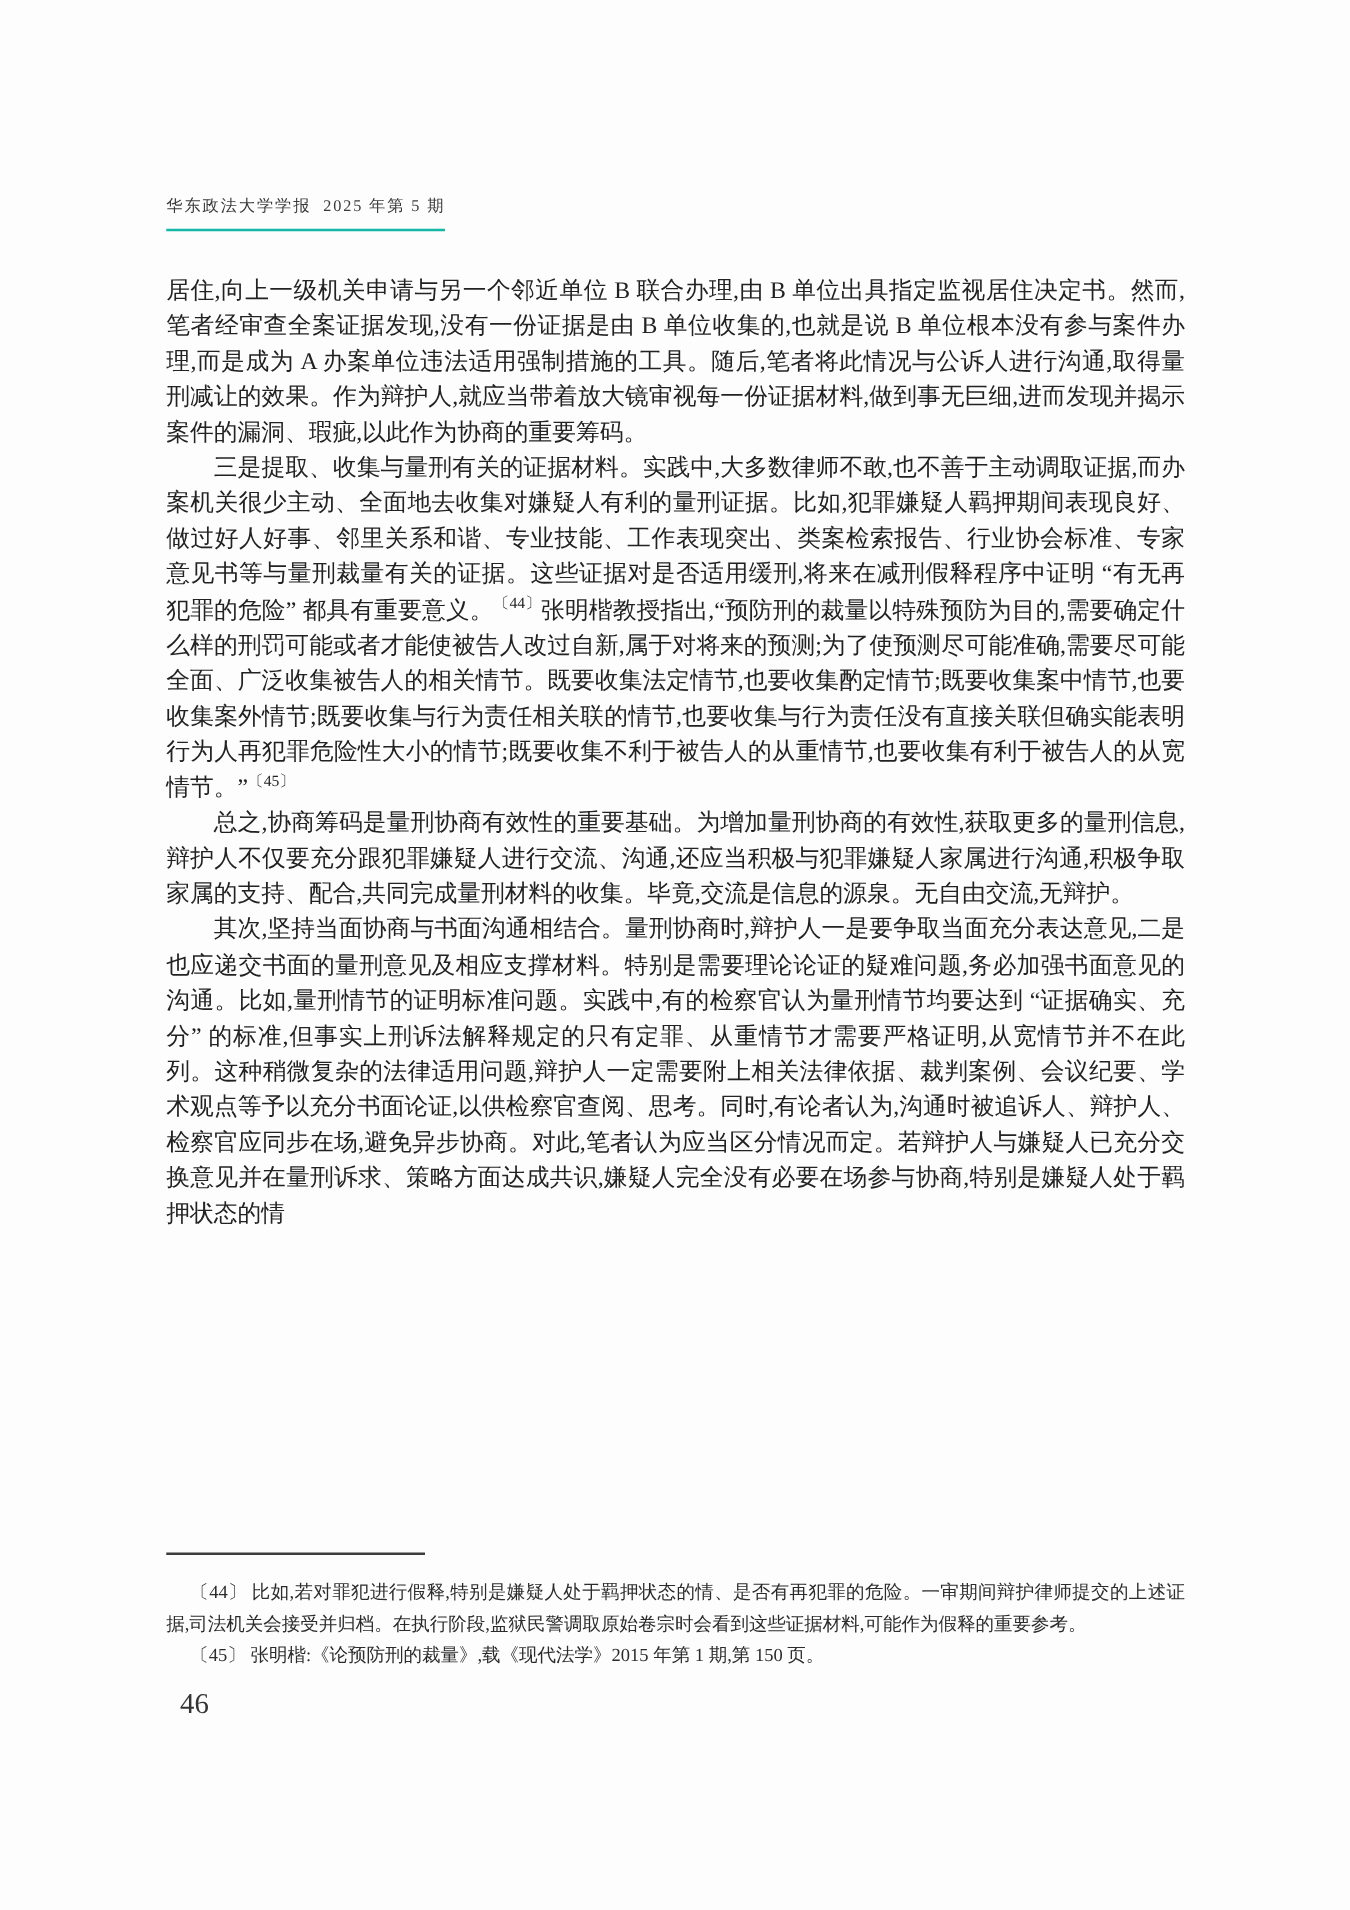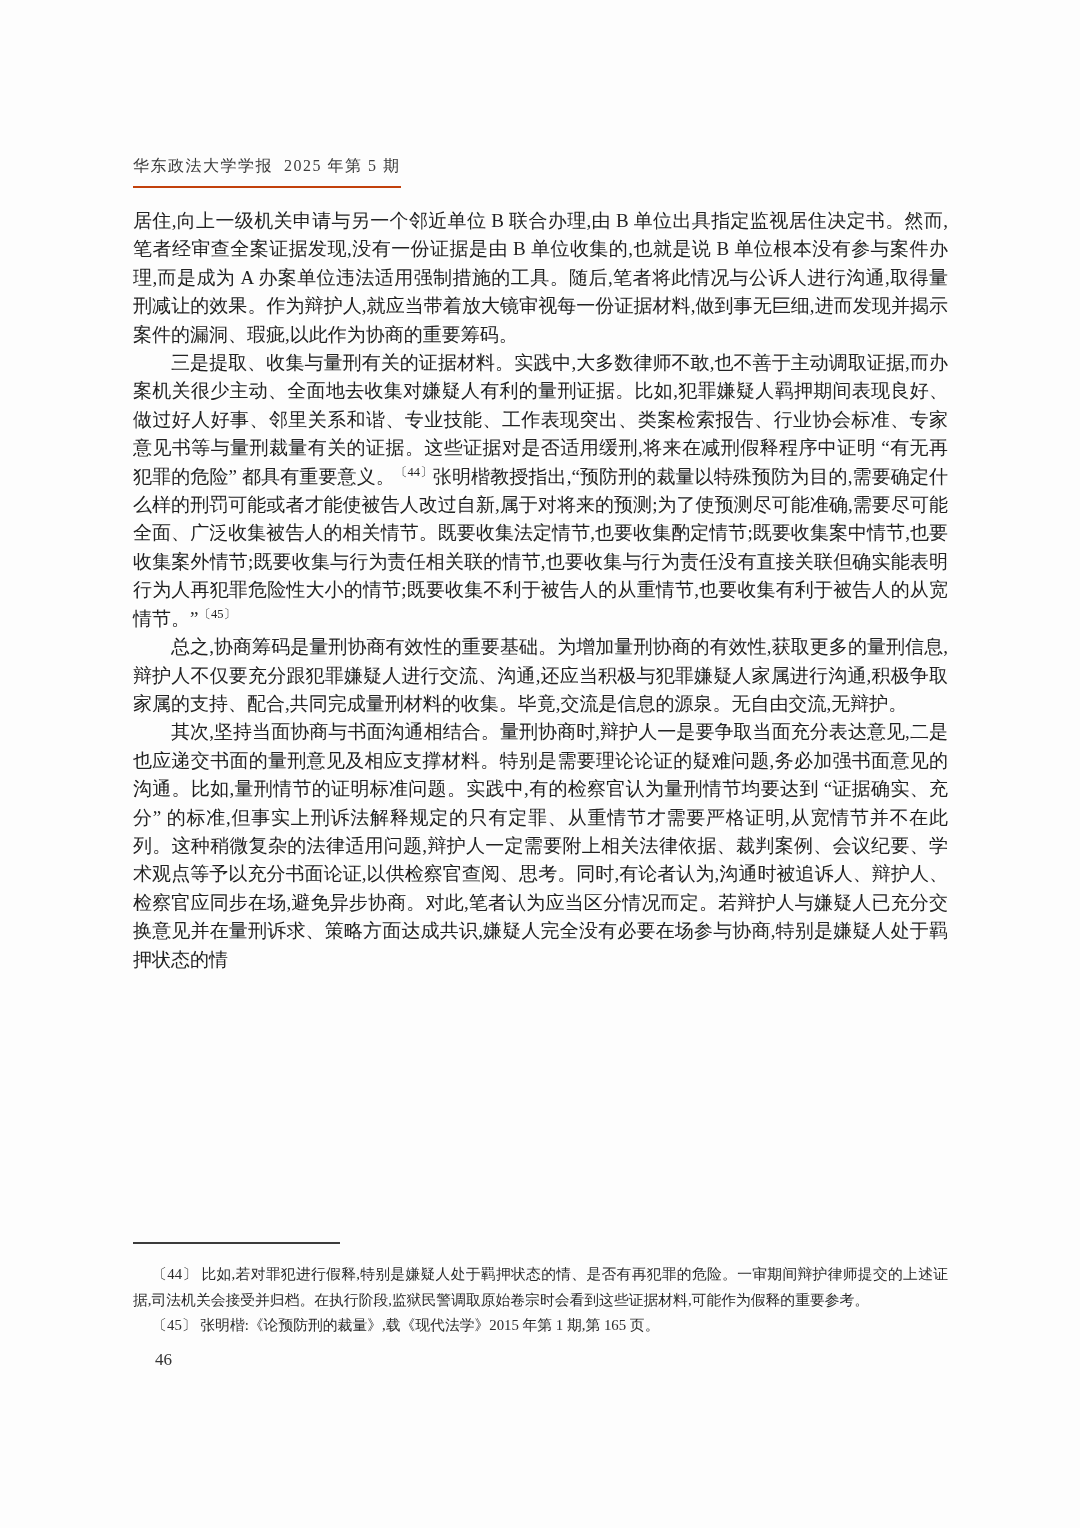--- a/index.html
+++ b/index.html
@@ -15,30 +15,30 @@
     overflow: hidden;
     color: #262626;
   }
   .header {
     position: absolute;
     top: 156px;
     left: 133px;
   }
   .header-text {
     display: inline-block;
-    font-size: 16px;
+    font-size: 13px;
     letter-spacing: 1.5px;
     color: #3a3a3a;
     white-space: pre;
     padding-bottom: 9px;
-    border-bottom: 2px solid #c2410c;
+    border-bottom: 2px solid #14b8a6;
   }
   .article-body {
     position: absolute;
-    top: 207px;
+    top: 219px;
     left: 133px;
     width: 815px;
     font-size: 19px;
     line-height: 28.4px;
     text-align: justify;
     color: #222222;
   }
   .article-body p { margin: 0; }
   .para-indent { text-indent: 2em; }
   sup.fnref {
@@ -63,23 +63,22 @@
     font-size: 14.8px;
     line-height: 25.5px;
     text-align: justify;
     text-indent: 1.3em;
     color: #2b2b2b;
   }
   .page-number {
     position: absolute;
     top: 1350px;
     left: 144px;
-    font-size: 17px;
+    font-size: 23px;
     color: #333333;
-    margin-left: 11px;
   }
 </style>
 </head>
 <body>
 
 <div class="page">
 
   <div class="header">
     <span class="header-text">华东政法大学学报  2025 年第 5 期</span>
   </div>
@@ -95,18 +94,18 @@
 
 
     <p class="para-indent">其次,坚持当面协商与书面沟通相结合。量刑协商时,辩护人一是要争取当面充分表达意见,二是也应递交书面的量刑意见及相应支撑材料。特别是需要理论论证的疑难问题,务必加强书面意见的沟通。比如,量刑情节的证明标准问题。实践中,有的检察官认为量刑情节均要达到 “证据确实、充分” 的标准,但事实上刑诉法解释规定的只有定罪、从重情节才需要严格证明,从宽情节并不在此列。这种稍微复杂的法律适用问题,辩护人一定需要附上相关法律依据、裁判案例、会议纪要、学术观点等予以充分书面论证,以供检察官查阅、思考。同时,有论者认为,沟通时被追诉人、辩护人、检察官应同步在场,避免异步协商。对此,笔者认为应当区分情况而定。若辩护人与嫌疑人已充分交换意见并在量刑诉求、策略方面达成共识,嫌疑人完全没有必要在场参与协商,特别是嫌疑人处于羁押状态的情</p>
   </div>
 
   <div class="footnotes">
     <div class="fn-divider"></div>
 
     <p class="footnote"><span>〔44〕</span><span> 比如,若对罪犯进行假释,特别是嫌疑人处于羁押状态的情、是否有再犯罪的危险。一审期间辩护律师提交的上述证据,司法机关会接受并归档。在执行阶段,监狱民警调取原始卷宗时会看到这些证据材料,可能作为假释的重要参考。</span></p>
 
-    <p class="footnote"><span>〔45〕</span><span> 张明楷:《论预防刑的裁量》,载《现代法学》2015 年第 1 期,第 165 页。</span></p>
+    <p class="footnote"><span>〔45〕</span><span> 张明楷:《论预防刑的裁量》,载《现代法学》2015 年第 1 期,第 150 页。</span></p>
   </div>
 
   <div class="page-number">46</div>
 
 </div>
 
 </body></html>

